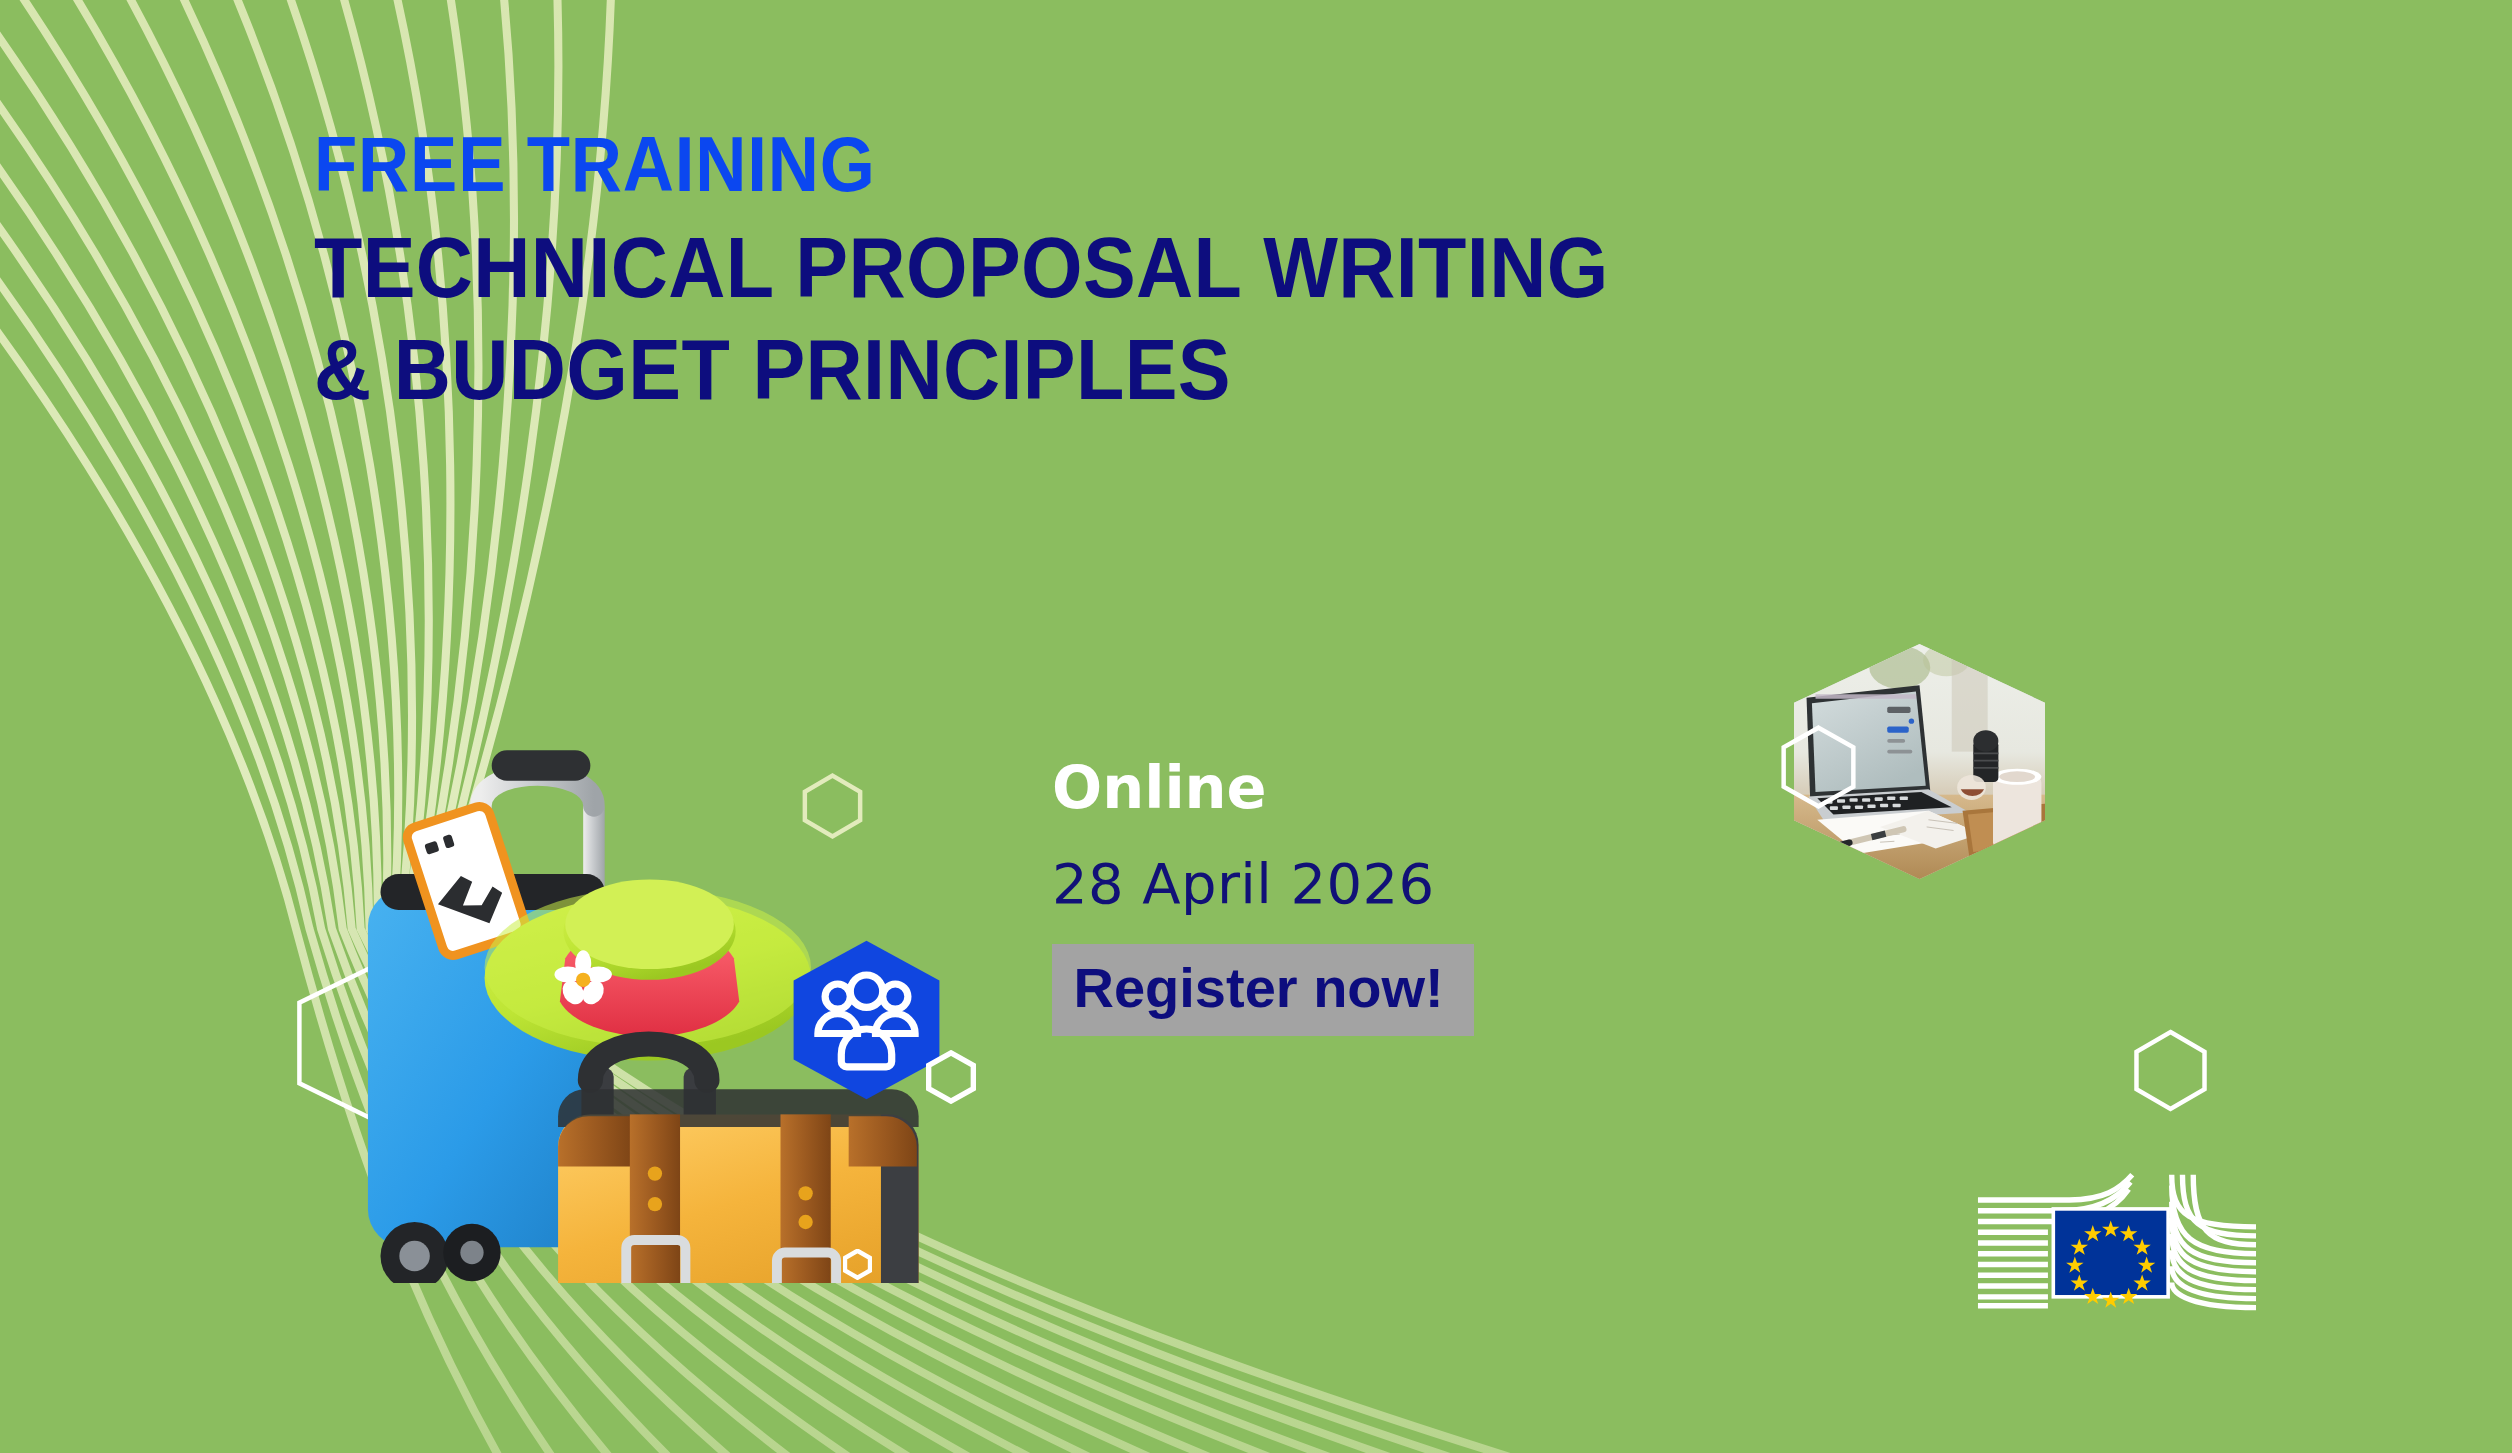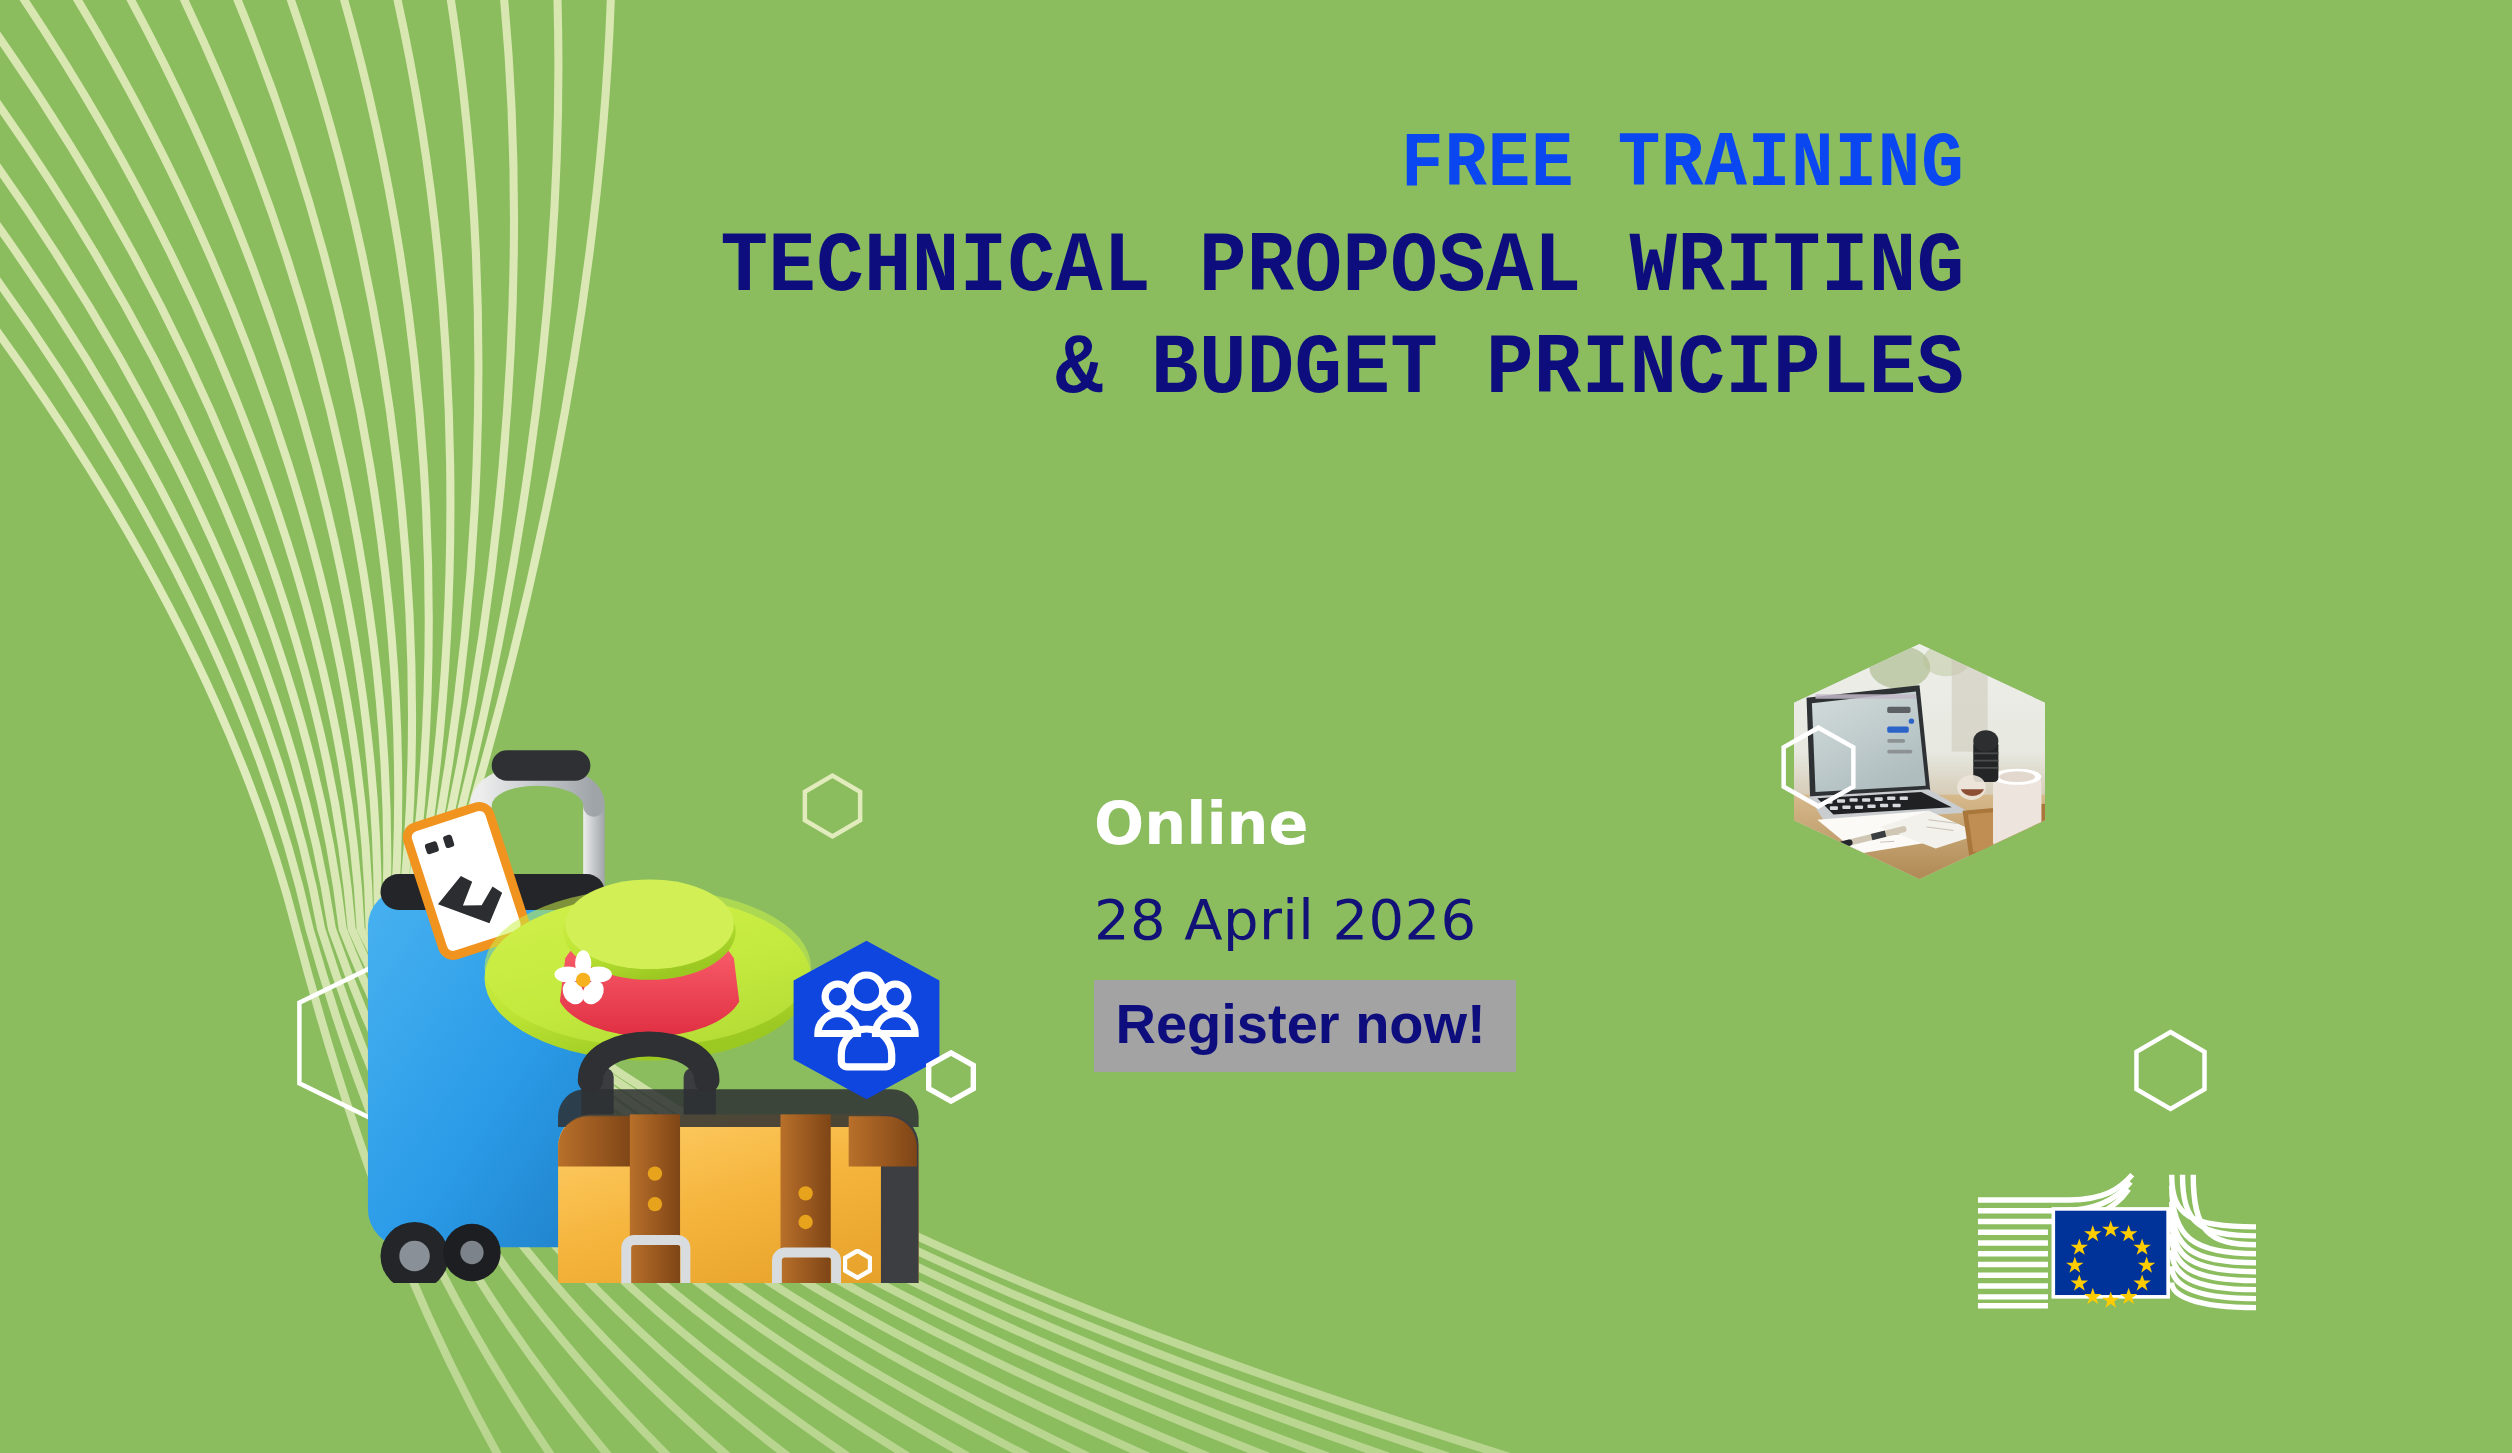--- a/index.html
+++ b/index.html
@@ -10,37 +10,36 @@
   }
   #banner{
     position:relative;width:2512px;height:1454px;overflow:hidden;
     background:#8BBD5F;
   }
   .layer{position:absolute;top:0;left:0;width:2512px;height:1454px;}
 
   
   #headline{
     position:absolute;left:314px;top:126px;width:1794px;
-    font-family:Liberation Mono, monospace;
-    text-align:right;
+    font-family:Liberation Sans, sans-serif;
   }
   #kicker{
     font-size:77px;font-weight:bold;letter-spacing:0.9px;
     color:#0B47F0;line-height:1.0;margin:0 0 14.4px 0;
     transform:scaleX(0.92);transform-origin:left center;
   }
   .title-line{
     font-size:86px;font-weight:bold;letter-spacing:0.4px;
     color:#0D0D7E;line-height:1.18;margin:0;
     transform:scaleX(0.92);transform-origin:left center;
     white-space:nowrap;
   }
 
   
-  #info-block{position:absolute;left:1052px;top:794px;width:628px;margin-left:42px;}
+  #info-block{position:absolute;left:1052px;top:758px;width:628px;}
   #mode-label{
     font-size:59px;font-weight:bold;color:#FFFFFF;line-height:1.0;
     margin:0 0 39px 0;
   }
   #date-label{
     font-size:56px;font-weight:normal;color:#111177;line-height:1.0;
     margin:0 0 32px 0;letter-spacing:0.4px;
   }
   #register-button{
     display:inline-block;background:#a3a3a3;

